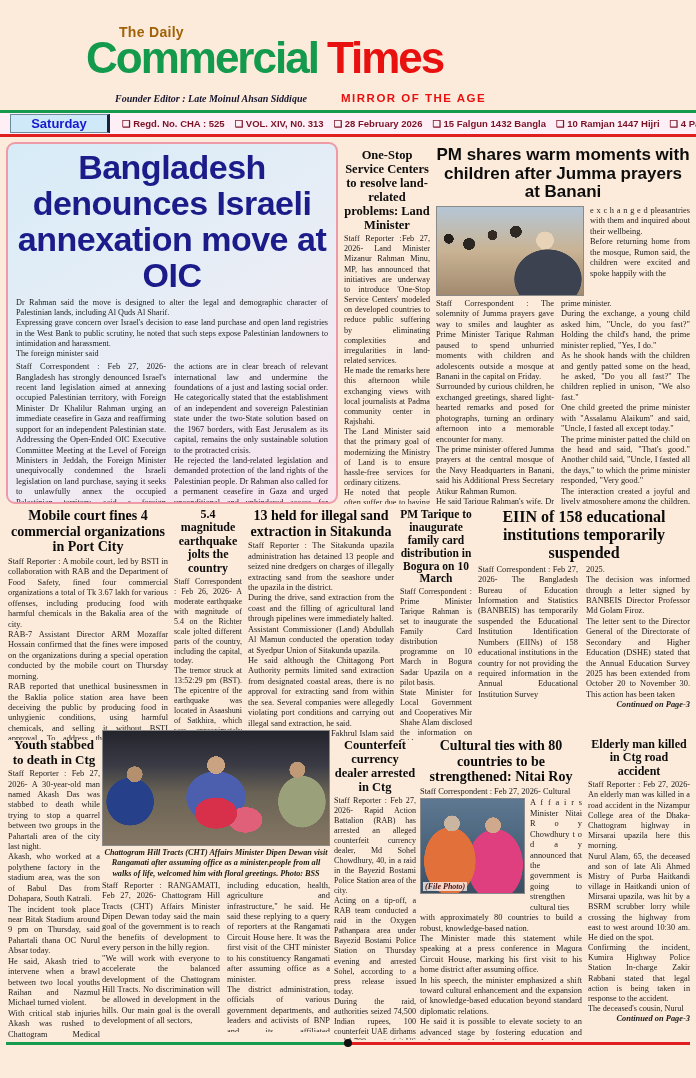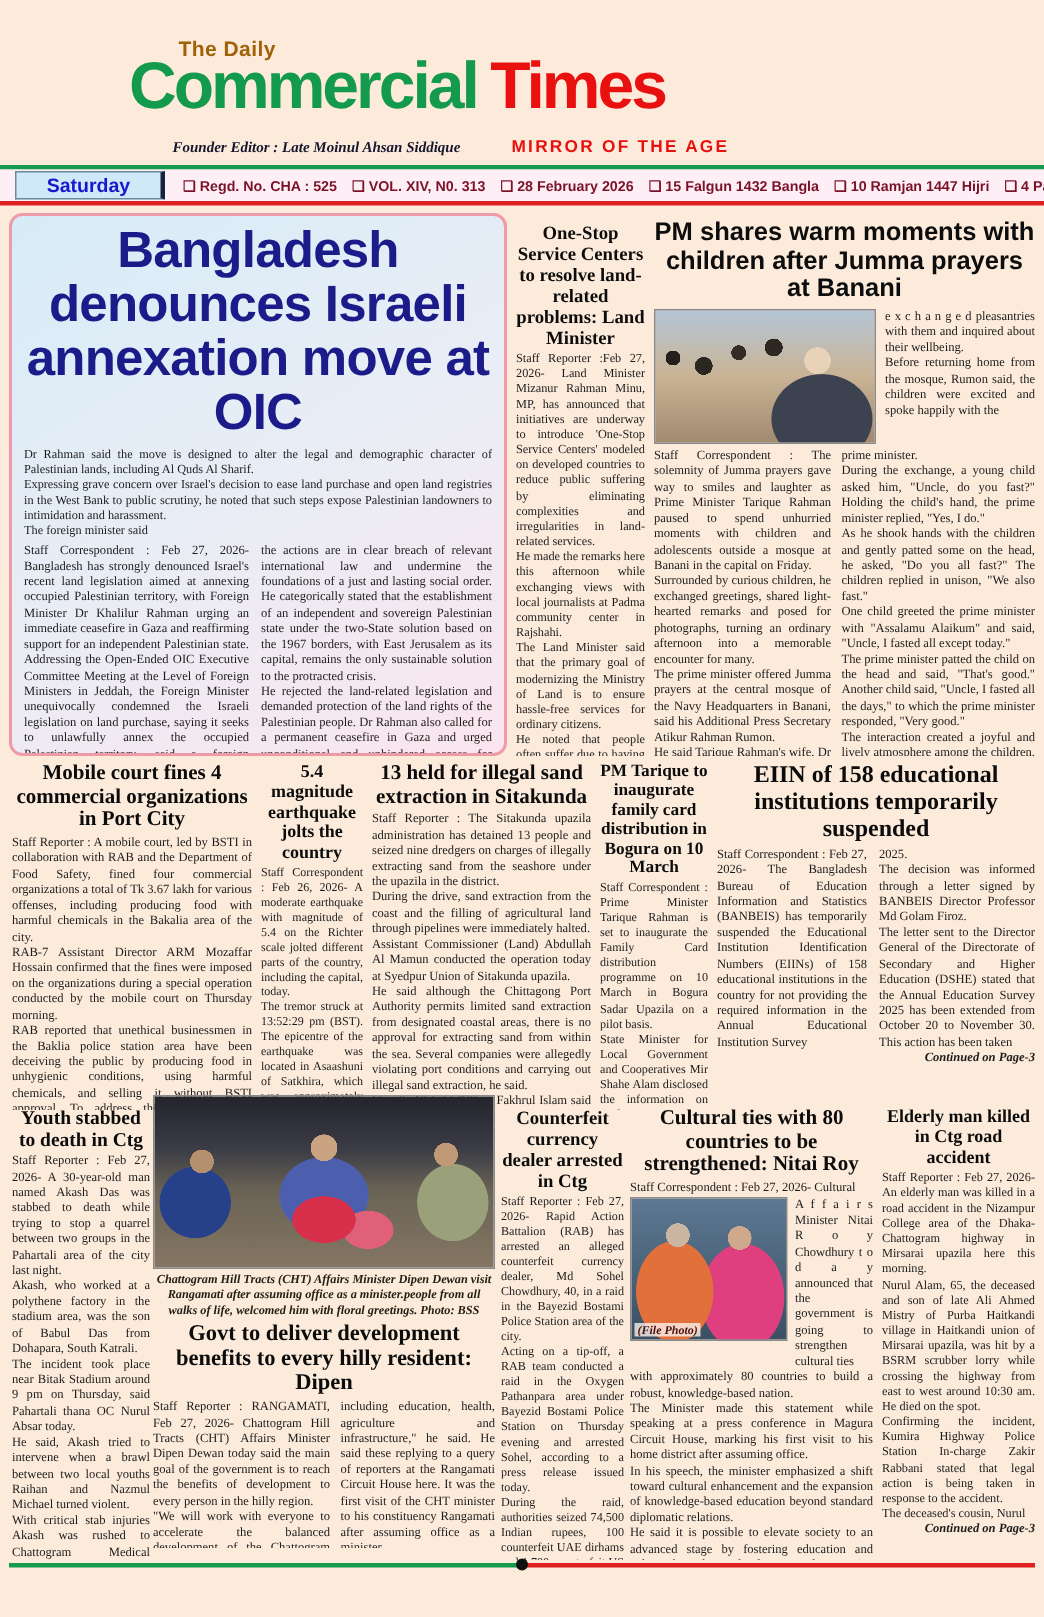--- a/index.html
+++ b/index.html
@@ -270,21 +270,20 @@
 Akash, who worked at a polythene factory in the stadium area, was the son of Babul Das from Dohapara, South Katrali.
 The incident took place near Bitak Stadium around 9 pm on Thursday, said Pahartali thana OC Nurul Absar today.
 He said, Akash tried to intervene when a brawl between two local youths Raihan and Nazmul Michael turned violent.
 With critical stab injuries Akash was rushed to Chattogram Medical College Hospital where doctors</div>
 
   </section>
 
   <section class="art dipen">
     <div class="photo dipen-photo"></div>
     <div class="dipen-cap">Chattogram Hill Tracts (CHT) Affairs Minister Dipen Dewan visit Rangamati after assuming office as a minister.people from all walks of life, welcomed him with floral greetings. Photo: BSS</div>
-    <h2 class="hl">Govt to deliver development benefits to every hilly resident: Dipen</h2>
     <div class="dipen-cols">
       <div class="dipen-c1 body">Staff Reporter : RANGAMATI, Feb 27, 2026- Chattogram Hill Tracts (CHT) Affairs Minister Dipen Dewan today said the main goal of the government is to reach the benefits of development to every person in the hilly region.
 "We will work with everyone to accelerate the balanced development of the Chattogram Hill Tracts. No discrimination will be allowed in development in the hills. Our main goal is the overall development of all sectors,</div>
       <div class="dipen-c2">
         <div class="body">including education, health, agriculture and infrastructure," he said. He said these replying to a query of reporters at the Rangamati Circuit House here. It was the first visit of the CHT minister to his constituency Rangamati after assuming office as a minister.
 The district administration, officials of various government departments, and leaders and activists of BNP and its affiliated organizations,</div>
 
       </div>
     </div>
   </section>

